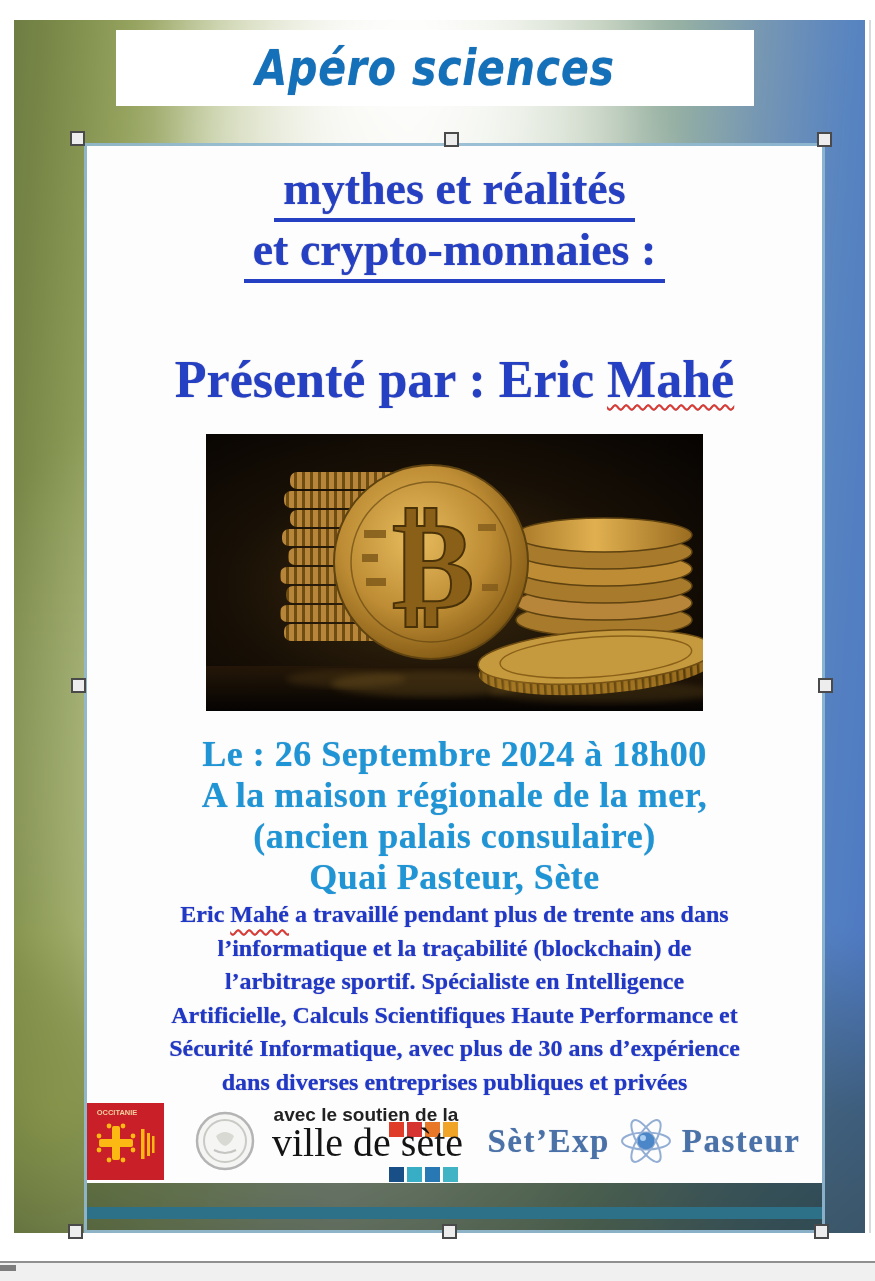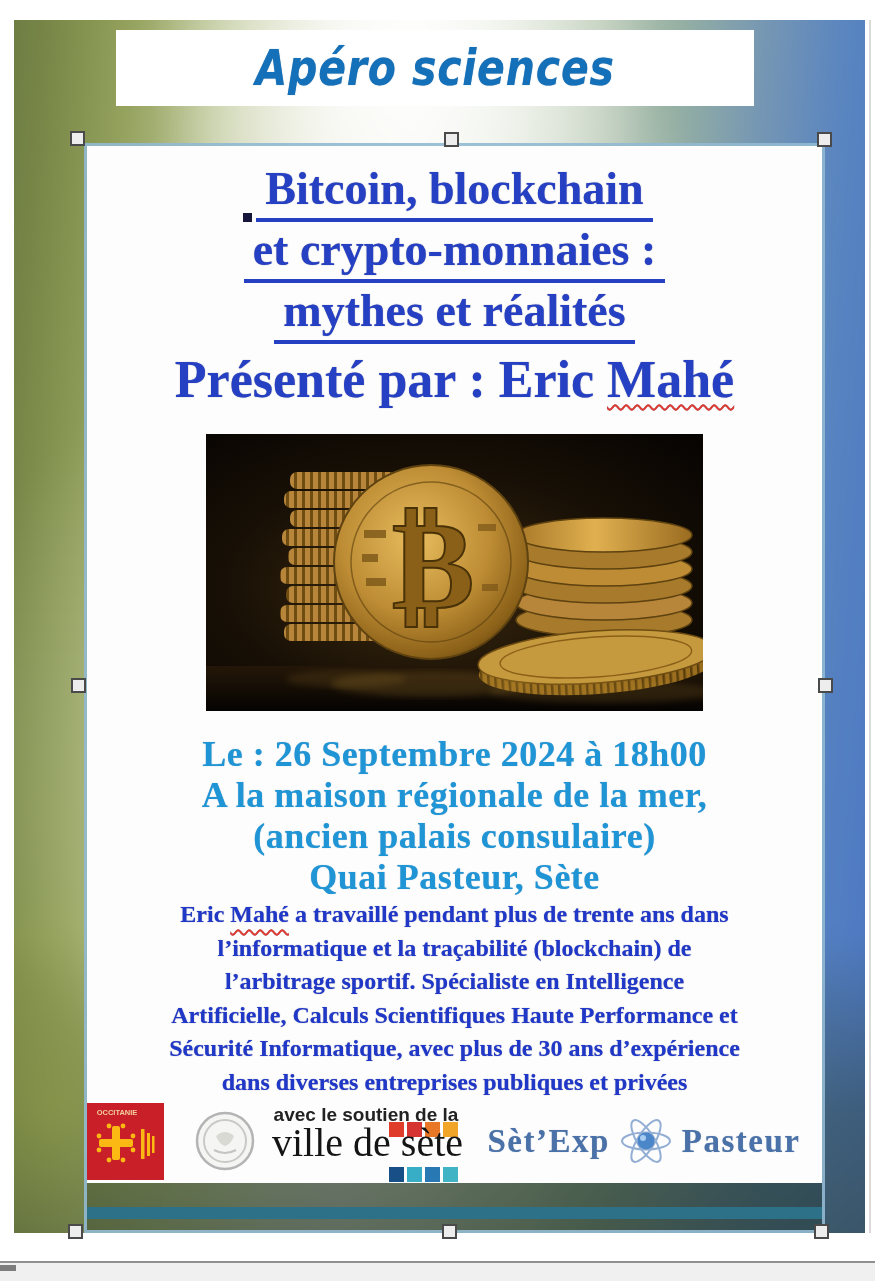--- a/index.html
+++ b/index.html
@@ -102,25 +102,22 @@
 
   <div class="poster">
     <div class="poster-bottom-band">
       <div class="teal-rule"></div>
     </div>
   </div>
 
   <div class="content">
 
     <div class="title-block">
-      <div><span class="title-line">
-        <span class="underline-artifact"></span>
-        <span>Bitcoin, blockchain</span></span></div>
+      <div><span class="title-line">mythes et réalités</span></div>
       <div><span class="title-line">et crypto-monnaies :</span></div>
-      <div><span class="title-line">mythes et réalités</span></div>
     </div>
 
     <div class="presenter"><span>Présenté par : Eric </span><span class="misspelled">Mahé</span></div>
 
     <svg class="figure" viewBox="0 0 497 277">
       <defs>
         <radialGradient id="bgG" cx="45%" cy="55%" r="75%">
           <stop offset="0%" stop-color="#3d2a0e"></stop>
             <stop offset="55%" stop-color="#181006"></stop>
             <stop offset="100%" stop-color="#070402"></stop>

